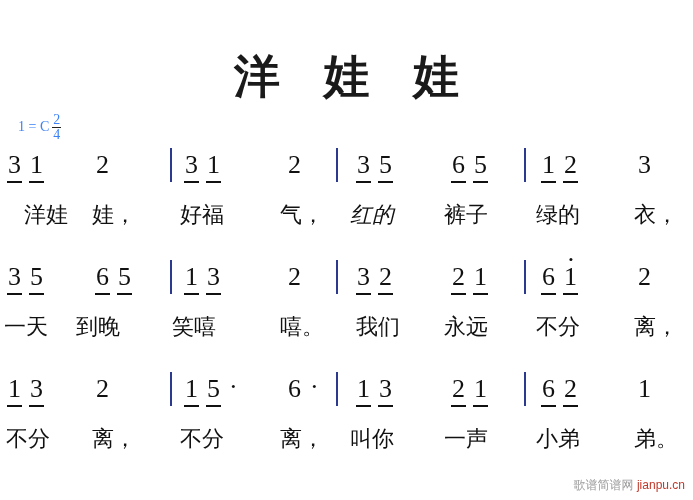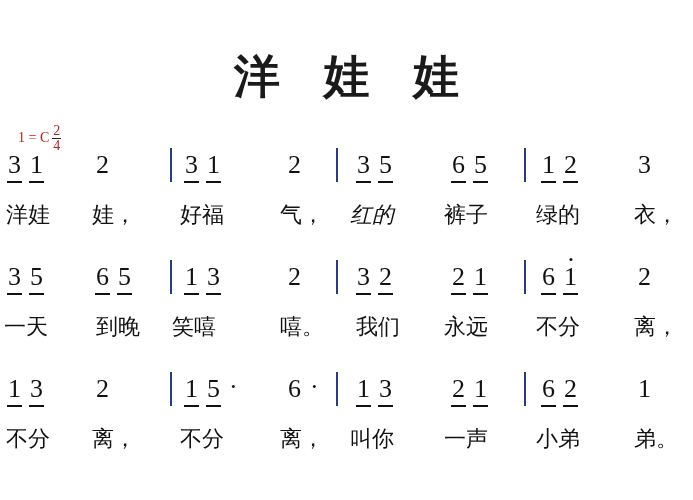--- a/index.html
+++ b/index.html
@@ -31,25 +31,25 @@
     font-size: 46px;
     font-weight: bold;
     letter-spacing: 16px;
     color: #1a1a1a;
     text-indent: 16px;
     margin-top: 40px;
   }
 
   .keysig {
     position: absolute;
-    top: 123px;
+    top: 112px;
     left: 18px;
     font-family: "Liberation Serif", serif;
     font-size: 15px;
-    color: #b91c1c;
+    color: #3b82f6;
     display: flex;
     align-items: center;
   }
   .keysig .eq {
     font-size: 14px;
     letter-spacing: 0px;
   }
   .keysig .meter {
     display: inline-block;
     margin-left: 3px;
@@ -212,21 +212,21 @@
           <span class="note beam">2</span>
         </div>
         <div class="group" style="left: 638px;">
           <span class="note">3</span>
         </div>
         <div class="barline" style="left: 170px;"></div>
         <div class="barline" style="left: 336px;"></div>
         <div class="barline" style="left: 524px;"></div>
       </div>
     <div class="lyrics-row">
-        <div class="lyric" style="left: 6px;">洋娃</div>
+        <div class="lyric" style="left: 24px;">洋娃</div>
         <div class="lyric" style="left: 92px;">娃，</div>
         <div class="lyric" style="left: 180px;">好福</div>
         <div class="lyric" style="left: 280px;">气，</div>
         <div class="lyric" style="left: 350px; font-style: italic;">红的</div>
         <div class="lyric" style="left: 444px;">裤子</div>
         <div class="lyric" style="left: 536px;">绿的</div>
         <div class="lyric" style="left: 634px;">衣，</div>
       </div>
   </div>
   <div class="line line2">
@@ -260,21 +260,21 @@
         </div>
         <div class="group" style="left: 638px;">
           <span class="note">2</span>
         </div>
         <div class="barline" style="left: 170px;"></div>
         <div class="barline" style="left: 336px;"></div>
         <div class="barline" style="left: 524px;"></div>
       </div>
     <div class="lyrics-row">
         <div class="lyric" style="left: 4px;">一天</div>
-        <div class="lyric" style="left: 96px;">到晚</div>
+        <div class="lyric" style="left: 76px;">到晚</div>
         <div class="lyric" style="left: 172px;">笑嘻</div>
         <div class="lyric" style="left: 280px;">嘻。</div>
         <div class="lyric" style="left: 356px;">我们</div>
         <div class="lyric" style="left: 444px; font-family: Liberation Serif, serif;">永远</div>
         <div class="lyric" style="left: 536px;">不分</div>
         <div class="lyric" style="left: 634px;">离，</div>
       </div>
   </div>
   <div class="line line3">
     <div class="notes-row">
@@ -318,14 +318,18 @@
         <div class="lyric" style="left: 92px;">离，</div>
         <div class="lyric" style="left: 180px;">不分</div>
         <div class="lyric" style="left: 280px;">离，</div>
         <div class="lyric" style="left: 350px;">叫你</div>
         <div class="lyric" style="left: 444px; font-family: Liberation Mono, monospace;">一声</div>
         <div class="lyric" style="left: 536px;">小弟</div>
         <div class="lyric" style="left: 634px;">弟。</div>
       </div>
   </div>
 
+  <div class="watermark">
+    <span>歌谱简谱网</span>
+    <span class="site">jianpu.cn</span>
+  </div>
 
 </div>
 
 </body></html>

